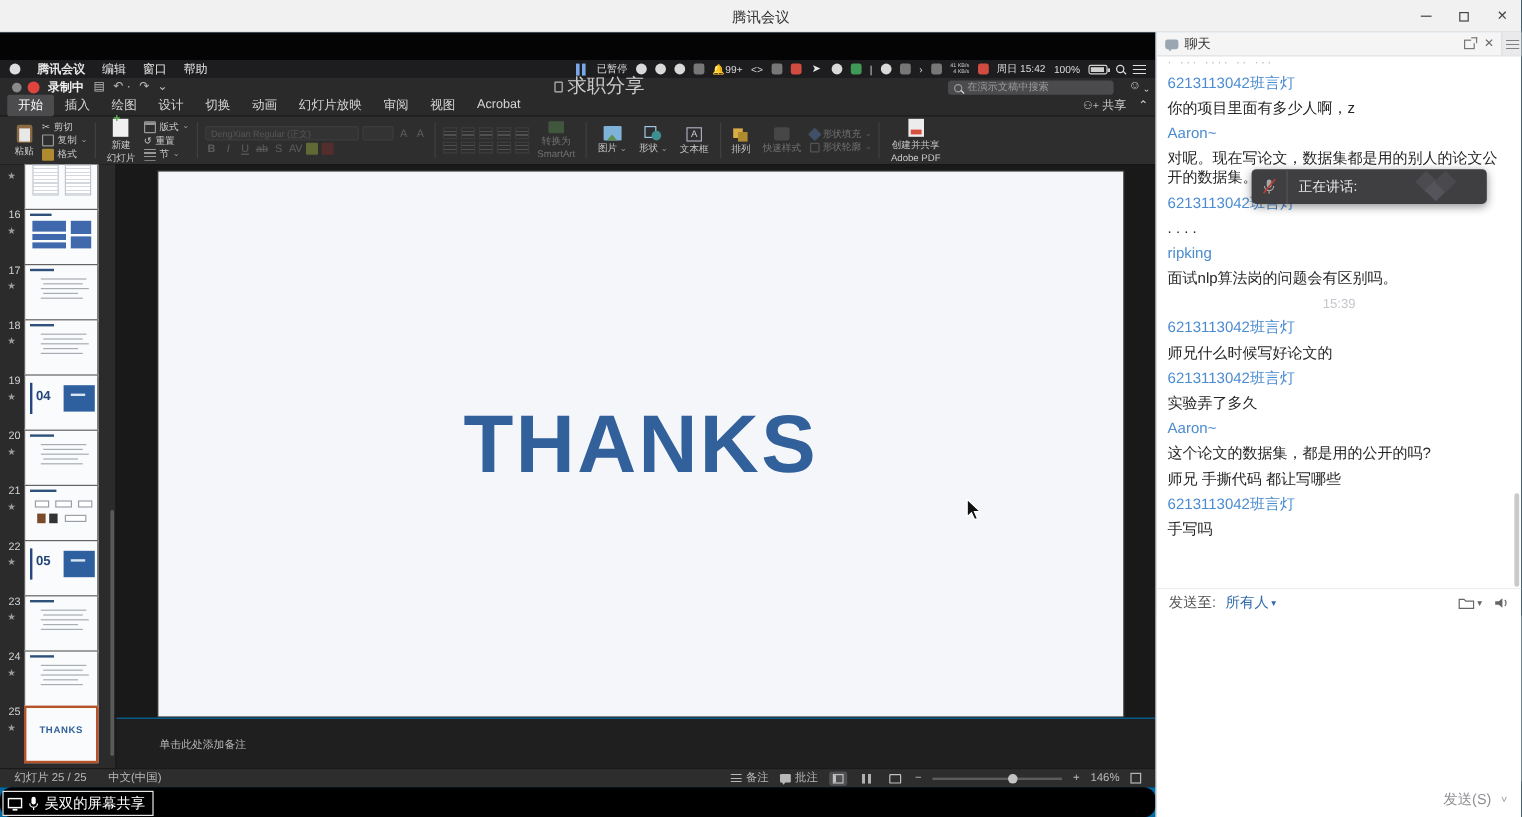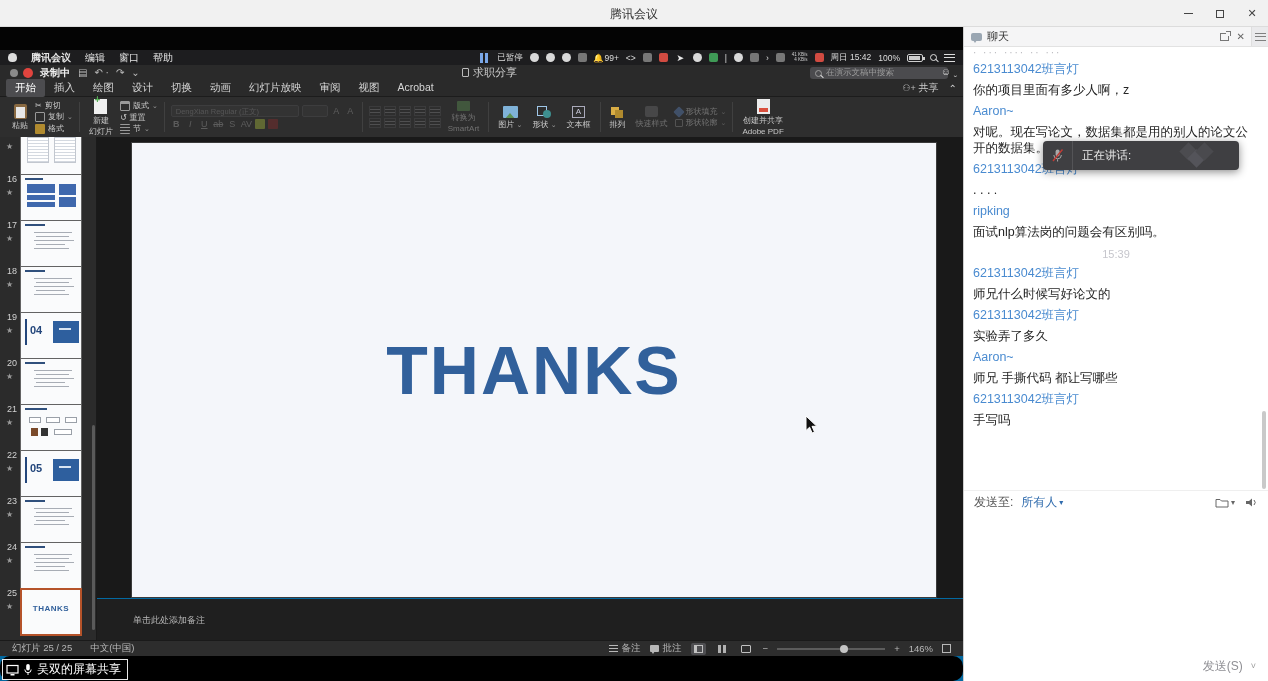--- a/index.html
+++ b/index.html
@@ -38,23 +38,23 @@
   .battery::after { content:""; position:absolute; right:-3px; top:2px; width:2px; height:3px; background:#cfcfcf; }
   .mag { width:7px; height:7px; border:1px solid #ddd; border-radius:50%; position:relative; display:inline-block; }
   .mag::after { content:""; position:absolute; width:4px; height:1px; background:#ddd; right:-3px; bottom:-1px; transform:rotate(45deg); }
   .hamb-w { width:11px; height:8px; background:repeating-linear-gradient(to bottom,#ddd 0 1px,transparent 1px 3.5px); }
 
   
   .ppt-titlebar { position:absolute; left:0; top:38px; width:100%; height:15px; background:#2a2a2a; display:flex; align-items:center; padding:0 10px; color:#ddd; }
   .tl-dot { width:8px; height:8px; border-radius:50%; margin-right:5px; }
   .rec-txt { font-size:10px; font-weight:bold; color:#f0f0f0; margin:0 8px 0 2px; }
   .qa-ic { color:#bbb; font-size:10px; margin-right:7px; }
-  .fname { position:absolute; left:462px; display:flex; align-items:center; gap:4px; font-size:11px; color:#ccc; }
+  .fname { position:absolute; left:462px; display:flex; align-items:center; gap:4px; font-size:16px; color:#ccc; }
   .page-ic { width:7px; height:9px; border:1px solid #bbb; border-radius:1px; display:inline-block; }
-  .ppt-search { position:absolute; left:790px; top:2px; width:138px; height:12px; background:#4b4b4e; border-radius:3px; display:flex; align-items:center; gap:4px; padding:4px 5px; font-size:8.5px; color:#9b9b9b;margin-left:20px; }
+  .ppt-search { position:absolute; left:790px; top:2px; width:138px; height:12px; background:#4b4b4e; border-radius:3px; display:flex; align-items:center; gap:4px; padding:4px 5px; font-size:8.5px; color:#9b9b9b; }
   .smiley { position:absolute; right:6px; top:1px; color:#ccc; font-size:10px; }
 
   
   .ppt-tabs { position:absolute; left:0; top:53px; width:100%; height:17px; background:#2a2a2a; display:flex; align-items:center; padding:0 6px; border-bottom:1px solid #1c1c1c; }
   .ppt-tab { font-size:10.5px; color:#d6d6d6; padding:2px 9px; border-radius:2px; cursor:default; white-space:nowrap; }
   .ppt-tab.active { background:#4c4c4f; color:#fff; }
   .tabs-right { margin-left:auto; display:flex; align-items:center; gap:10px; color:#ccc; font-size:10px; }
   .person-plus { font-size:9px; color:#bbb; }
 
   
@@ -619,20 +619,21 @@
         <div class="cm-name">6213113042班言灯</div>
         <div class="cm-msg">. . . .</div>
         <div class="cm-name">ripking</div>
         <div class="cm-msg">面试nlp算法岗的问题会有区别吗。</div>
         <div class="cm-time">15:39</div>
         <div class="cm-name">6213113042班言灯</div>
         <div class="cm-msg">师兄什么时候写好论文的</div>
         <div class="cm-name">6213113042班言灯</div>
         <div class="cm-msg">实验弄了多久</div>
         <div class="cm-name">Aaron~</div>
+        <div class="cm-msg">这个论文的数据集，都是用的公开的吗?</div>
         <div class="cm-msg">师兄  手撕代码  都让写哪些</div>
         <div class="cm-name">6213113042班言灯</div>
         <div class="cm-msg">手写吗</div>
       </div>
 
     <div class="sendto-bar">
       <span class="sendto-label">发送至:</span>
       <span class="send-target">所有人</span>
       <span class="st-caret">▾</span>
       <span class="sendto-icons">

